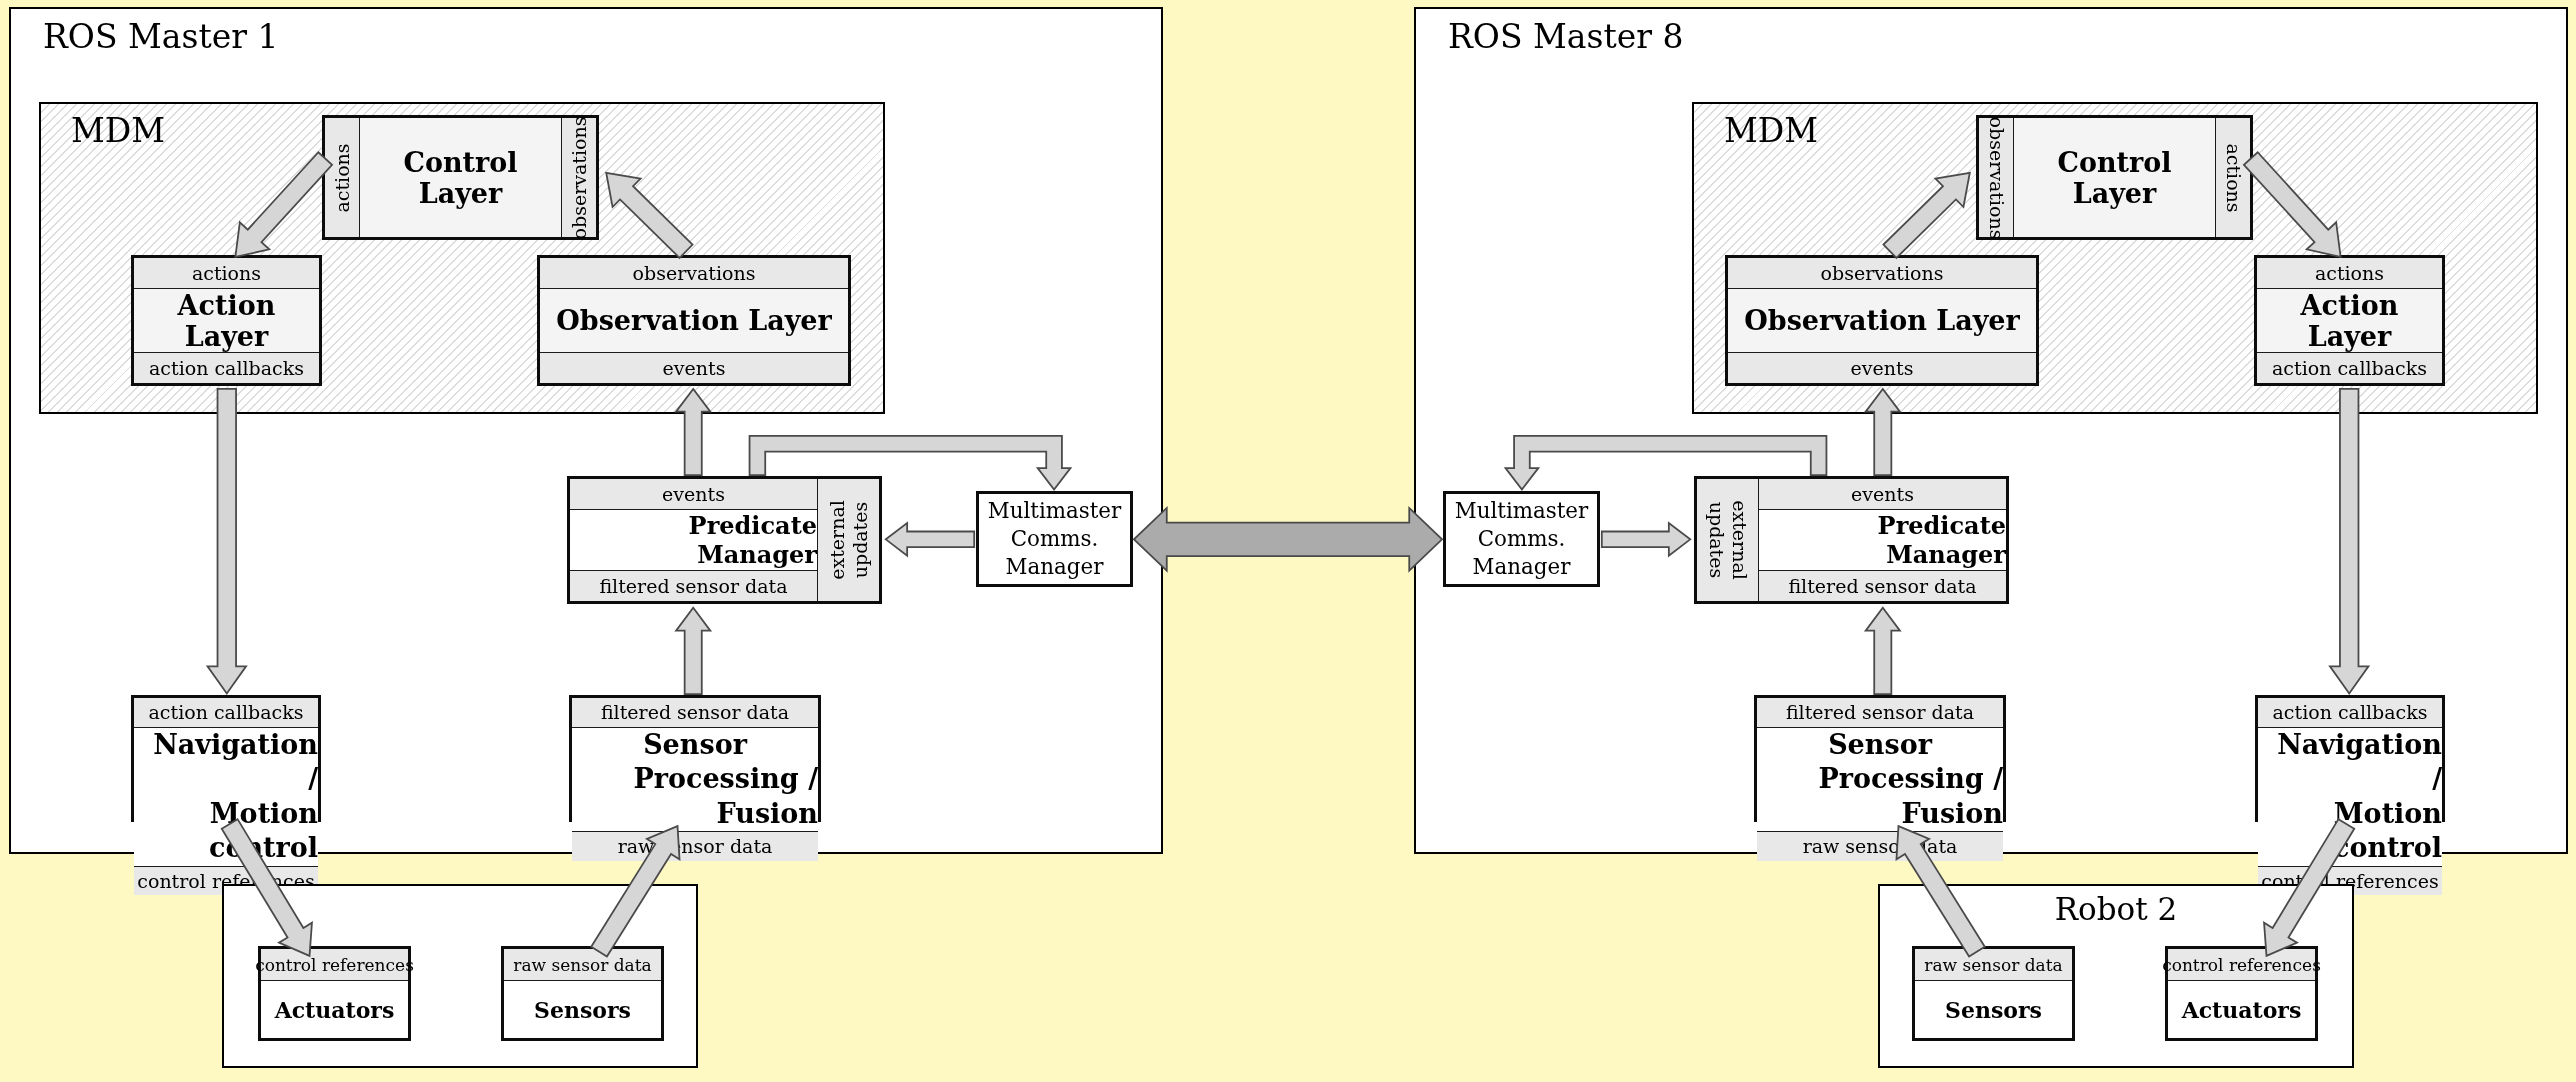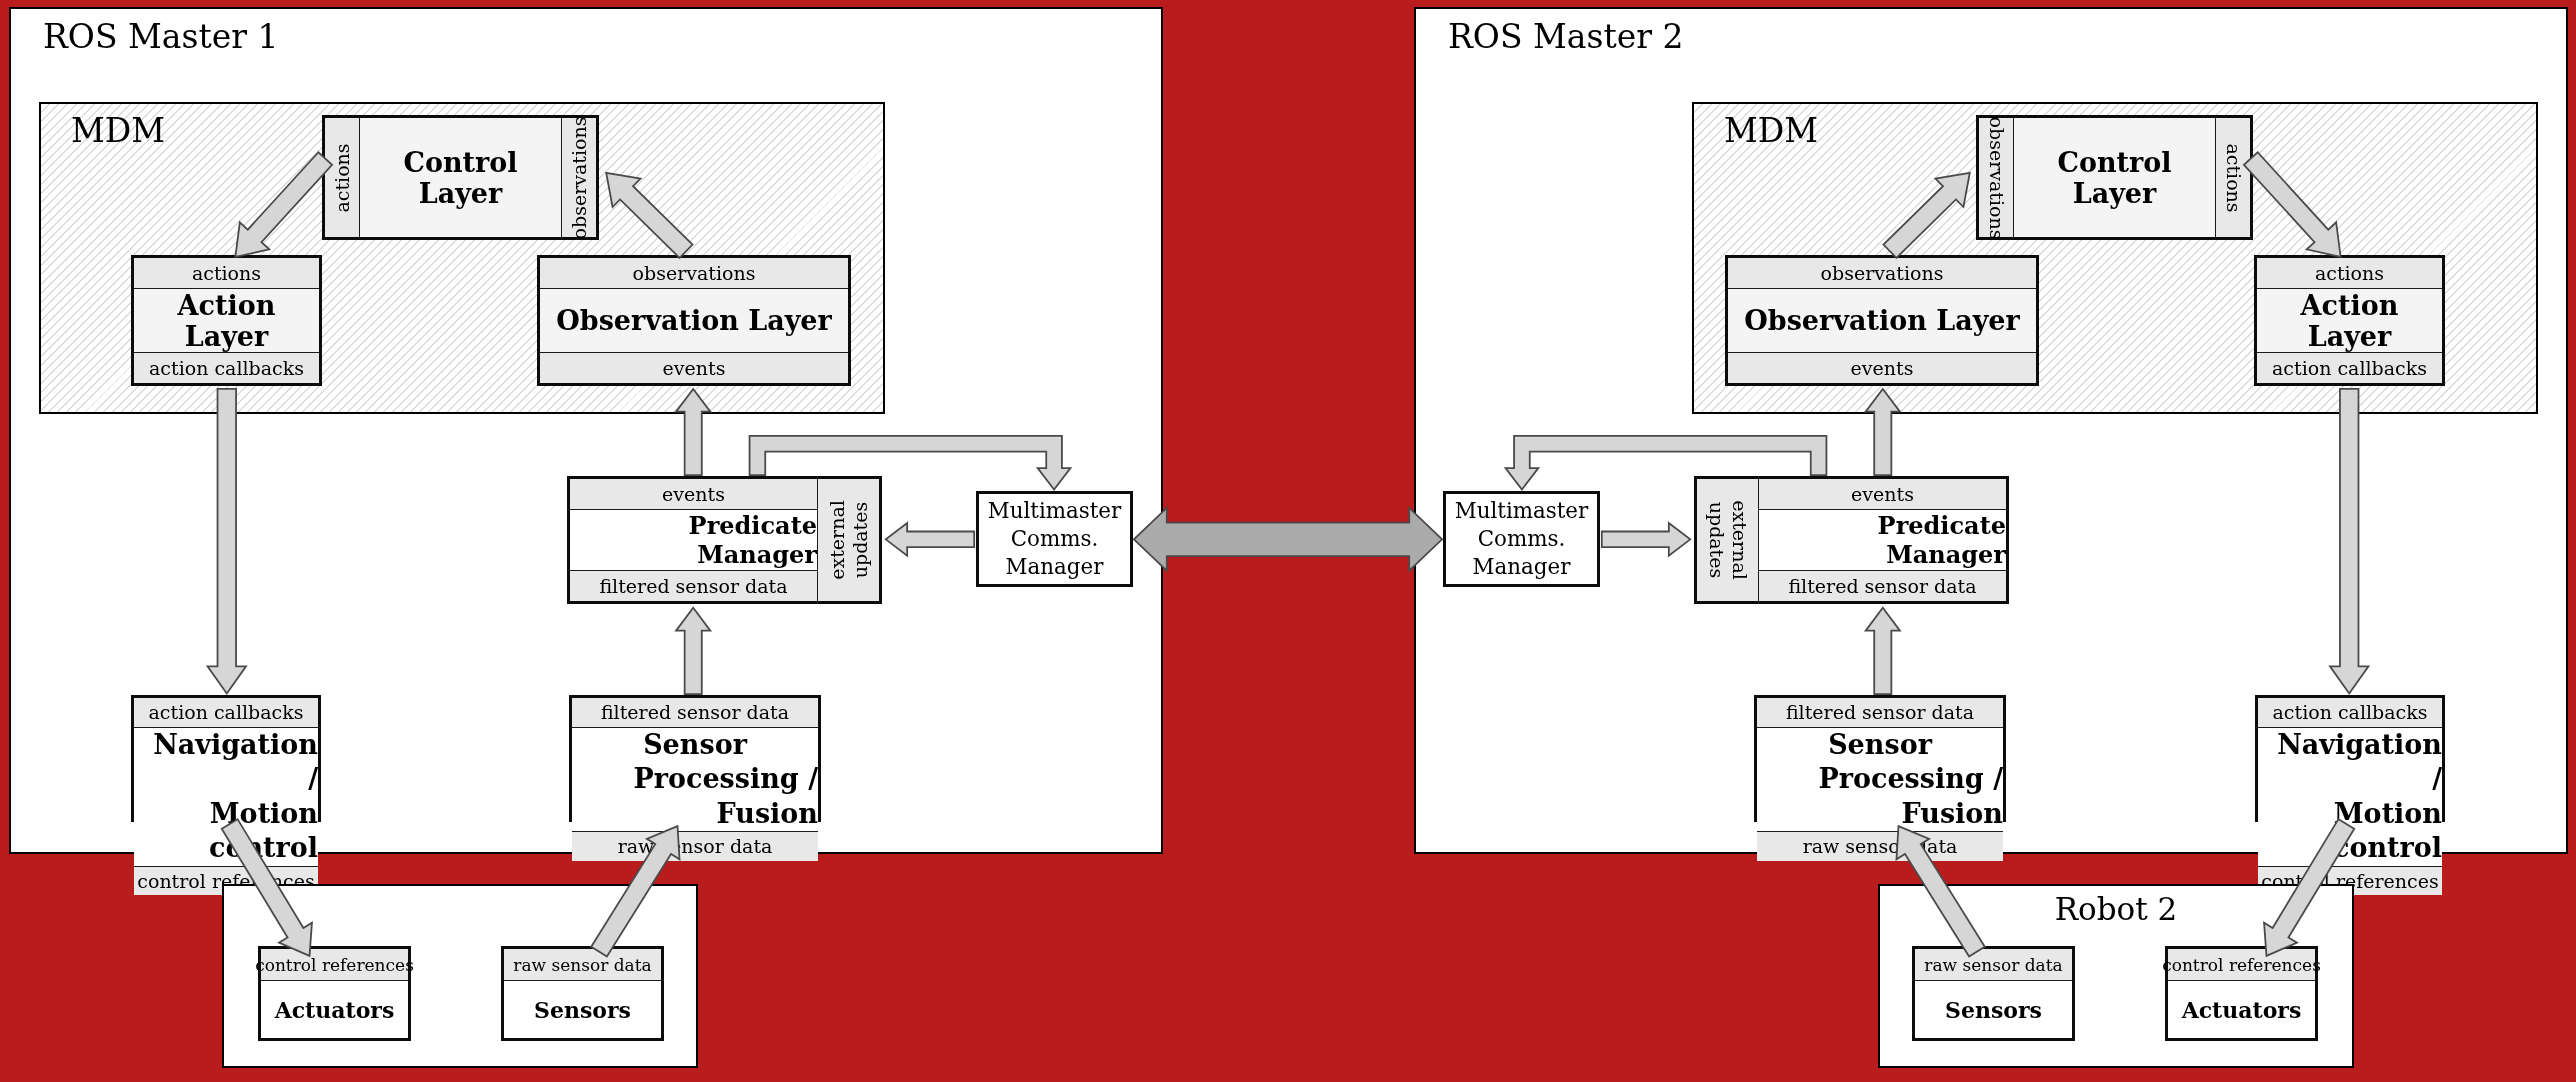--- a/index.html
+++ b/index.html
@@ -1,16 +1,16 @@
 <!DOCTYPE html>
 <html style="font-size:11.4px"><head>
 <meta charset="utf-8">
 <style>
   html,body{margin:0;padding:0;background:#ffffff;}
-  #canvas{position:relative;width:2576px;height:1083px;background:#b91c1c;overflow:hidden;
+  #canvas{position:relative;width:2576px;height:1083px;background:#fef9c3;overflow:hidden;
           font-family:"DejaVu Serif","Liberation Serif",serif;color:#000;}
   .abs{position:absolute;box-sizing:border-box;}
   .master{border:2.1px solid #000;background:#fff;}
   .robot{border:2.1px solid #000;background:#fff;}
   .mdm{border:2.1px solid #000;
        background:repeating-linear-gradient(135deg,#ffffff 0px,#ffffff 5px,#dcdcdc 5px,#dcdcdc 6.4px);}
   .bigtitle{font-size:33px;line-height:1.1;}
   .robottitle{font-size:31px;text-align:center;}
   .block{border:3.6px solid #0c0c0c;display:flex;flex-direction:column;background:#f4f4f4;}
   .block.row{flex-direction:row;}
@@ -111,21 +111,21 @@
   <div class="abs smallblock" style="left:258px;top:946px;width:153px;height:95px;">
     <div class="strip h striptop" style="height:31px;">control references</div>
     <div class="main">Actuators</div>
   </div>
   <div class="abs smallblock" style="left:501px;top:946px;width:163px;height:95px;">
     <div class="strip h striptop" style="height:31px;">raw sensor data</div>
     <div class="main">Sensors</div>
   </div>
 
   <div class="abs master" style="left:1414px;top:7.1px;width:1154px;height:847px;"></div>
-  <div class="abs bigtitle" style="left:1448px;top:18.5px;">ROS Master 2</div>
+  <div class="abs bigtitle" style="left:1448px;top:18.5px;">ROS Master 8</div>
 
   <div class="abs mdm" style="left:1692px;top:102px;width:846px;height:312px;"></div>
   <div class="abs bigtitle" style="left:1724px;top:113px;">MDM</div>
 
   <div class="abs block row" style="left:1976px;top:115px;width:277px;height:125px;">
     <div class="vstrip stripleft" style="width:34px;">
       <span class="vtext rotcw">observations</span>
     </div>
     <div class="main">Control Layer</div>
     <div class="vstrip stripright" style="width:34px;">

